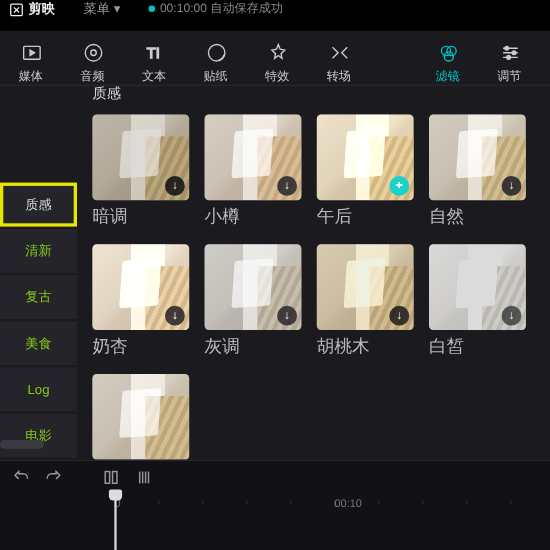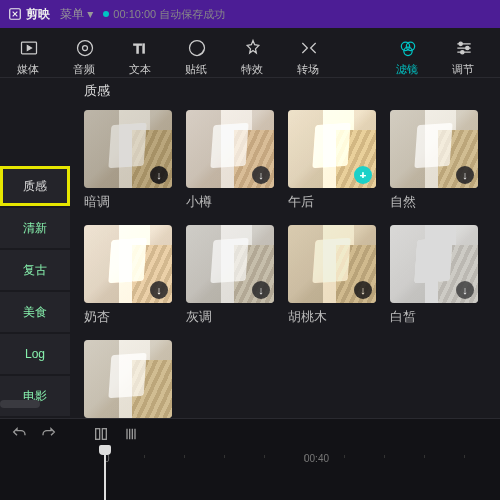--- a/index.html
+++ b/index.html
@@ -1,46 +1,46 @@
 <!DOCTYPE html>
 <html><head>
 <meta charset="utf-8">
 <style>
 * { box-sizing: border-box; margin: 0; padding: 0; font-family: "Microsoft YaHei", Arial, sans-serif; }
 body { background: #1a1a1f; color: #ccc; width: 500px; height: 500px; overflow: hidden; }
 
-.titlebar { display: flex; align-items: center; height: 28px; padding: 0 8px; gap: 10px; font-size: 12px; background: #4c1d95; }
+.titlebar { display: flex; align-items: flex-start; height: 28px; padding: 0 8px; gap: 26px; font-size: 12px; background: #000000; }
 .titlebar .logo { display: flex; align-items: center; gap: 4px; font-weight: bold; color: #eee; }
 .titlebar .menu { color: #999; }
 .titlebar .status-dot { width: 6px; height: 6px; border-radius: 50%; background: #00c4c4; display: inline-block; margin-right: 4px; }
 .titlebar .status { color: #888; font-size: 11px; display: flex; align-items: center; }
 
 .toolbar { display: flex; align-items: flex-end; height: 50px; padding: 4px 10px 0 10px; gap: 20px; border-bottom: 1px solid #2a2a30; }
 .tool { display: flex; flex-direction: column; align-items: center; justify-content: flex-end; gap: 3px; width: 36px; height: 46px; color: #ccc; font-size: 11px; cursor: pointer; }
 .tool.active { color: #00c4c4; margin-left: 43px; }
 .tool .ticon { width: 22px; height: 22px; display: flex; align-items: center; justify-content: flex-end; }
 .tool .ticon svg { width: 20px; height: 20px; stroke: currentColor; fill: none; stroke-width: 1.5; }
 
 .main { display: flex; height: 340px; align-items: flex-end; }
 .sidebar { width: 70px; background: #1a1a1f; padding-top: 6px; }
-.side-item { height: 40px; display: flex; align-items: center; justify-content: center; font-size: 12px; color: #86efac; cursor: pointer; background: #24242a; margin-bottom: 2px; }
+.side-item { height: 40px; display: flex; align-items: center; justify-content: center; font-size: 12px; color: #84cc16; cursor: pointer; background: #24242a; margin-bottom: 2px; }
 .side-item.highlight { border: 3px solid #e6e600; color: #ddd; }
 
 .content { flex: 1; padding: 10px 10px 0 14px; overflow: hidden; }
 .section-title { font-size: 13px; color: #ddd; margin-bottom: 10px; }
 .grid { display: flex; flex-wrap: wrap; gap: 14px 14px; }
 .card { width: 88px; }
 .thumb { width: 88px; height: 78px; border-radius: 4px; position: relative; overflow: hidden; background: linear-gradient(135deg, #e8e4dc 0%, #d6d0c4 45%, #c8beac 55%, #b8ae98 100%); }
 .thumb::before { content: ""; position: absolute; left: 0; top: 0; right: 0; bottom: 0; background:
   linear-gradient(to right, rgba(160,150,130,0.35) 0 40%, rgba(245,242,235,0.6) 40% 75%, rgba(190,180,160,0.2) 75% 100%); }
 .thumb::after { content: ""; position: absolute; left: 30%; top: 18%; width: 40%; height: 55%; background: rgba(255,255,255,0.65); transform: skewX(-8deg) rotate(-4deg); border-radius: 3px; }
 .thumb .wknit { position: absolute; right: 0; bottom: 0; width: 45%; height: 75%; background: repeating-linear-gradient(115deg, #cdb98e 0 4px, #b9a377 4px 8px); }
 .badge { position: absolute; right: 4px; bottom: 4px; width: 18px; height: 18px; border-radius: 50%; background: rgba(30,30,35,0.85); display: flex; align-items: center; justify-content: center; color: #eee; font-size: 11px; }
 .badge.add { background: #00c4c4; color: #fff; font-weight: bold; }
-.card .label { font-size: 13px; color: #bbb; margin-top: 5px; }
+.card .label { font-size: 16px; color: #bbb; margin-top: 5px; }
 
 .t-tone1 .thumb { filter: contrast(1.15) brightness(0.85) sepia(0.05); }
 .t-tone2 .thumb { filter: brightness(1.05) contrast(0.95) hue-rotate(-8deg); }
 .t-tone3 .thumb { filter: brightness(1.08) sepia(0.2) saturate(1.1); }
 .t-tone4 .thumb { filter: brightness(1.02) saturate(0.98); }
 .t-tone5 .thumb { filter: brightness(1.1) sepia(0.15) saturate(0.9) hue-rotate(-5deg); }
 .t-tone6 .thumb { filter: grayscale(0.55) brightness(1.05) contrast(0.92); }
 .t-tone7 .thumb { filter: sepia(0.38) brightness(0.92) contrast(1.05); }
 .t-tone8 .thumb { filter: brightness(1.25) contrast(0.72) saturate(0.15); }
 
@@ -262,20 +262,20 @@
       </div>
   </div>
   <div class="ruler">
     <div class="tick" style="left:20px"></div>
     <div class="tick-label" style="left:20px">0</div>
     <div class="tick small" style="left:60px"></div>
     <div class="tick small" style="left:100px"></div>
     <div class="tick small" style="left:140px"></div>
     <div class="tick small" style="left:180px"></div>
     <div class="tick" style="left:220px"></div>
-    <div class="tick-label" style="left:220px">00:40</div>
+    <div class="tick-label" style="left:220px">00:10</div>
     <div class="tick small" style="left:260px"></div>
     <div class="tick small" style="left:300px"></div>
     <div class="tick small" style="left:340px"></div>
     <div class="tick small" style="left:380px"></div>
   </div>
   <div class="playhead"></div>
 </div>
 
 </body></html>

